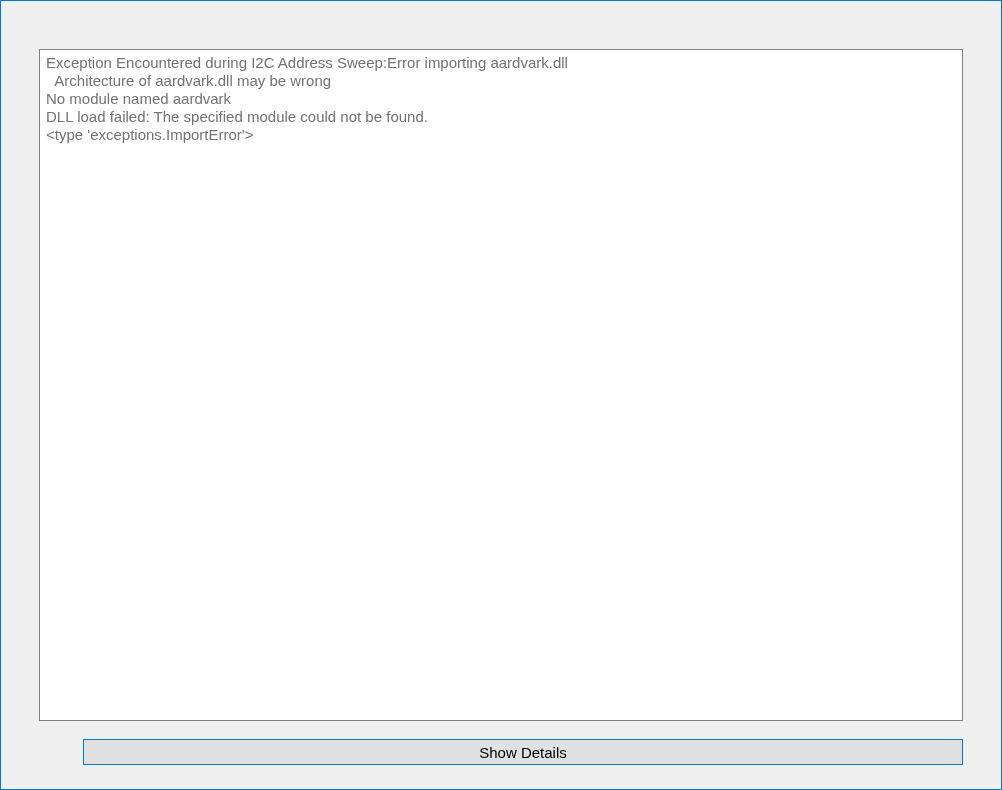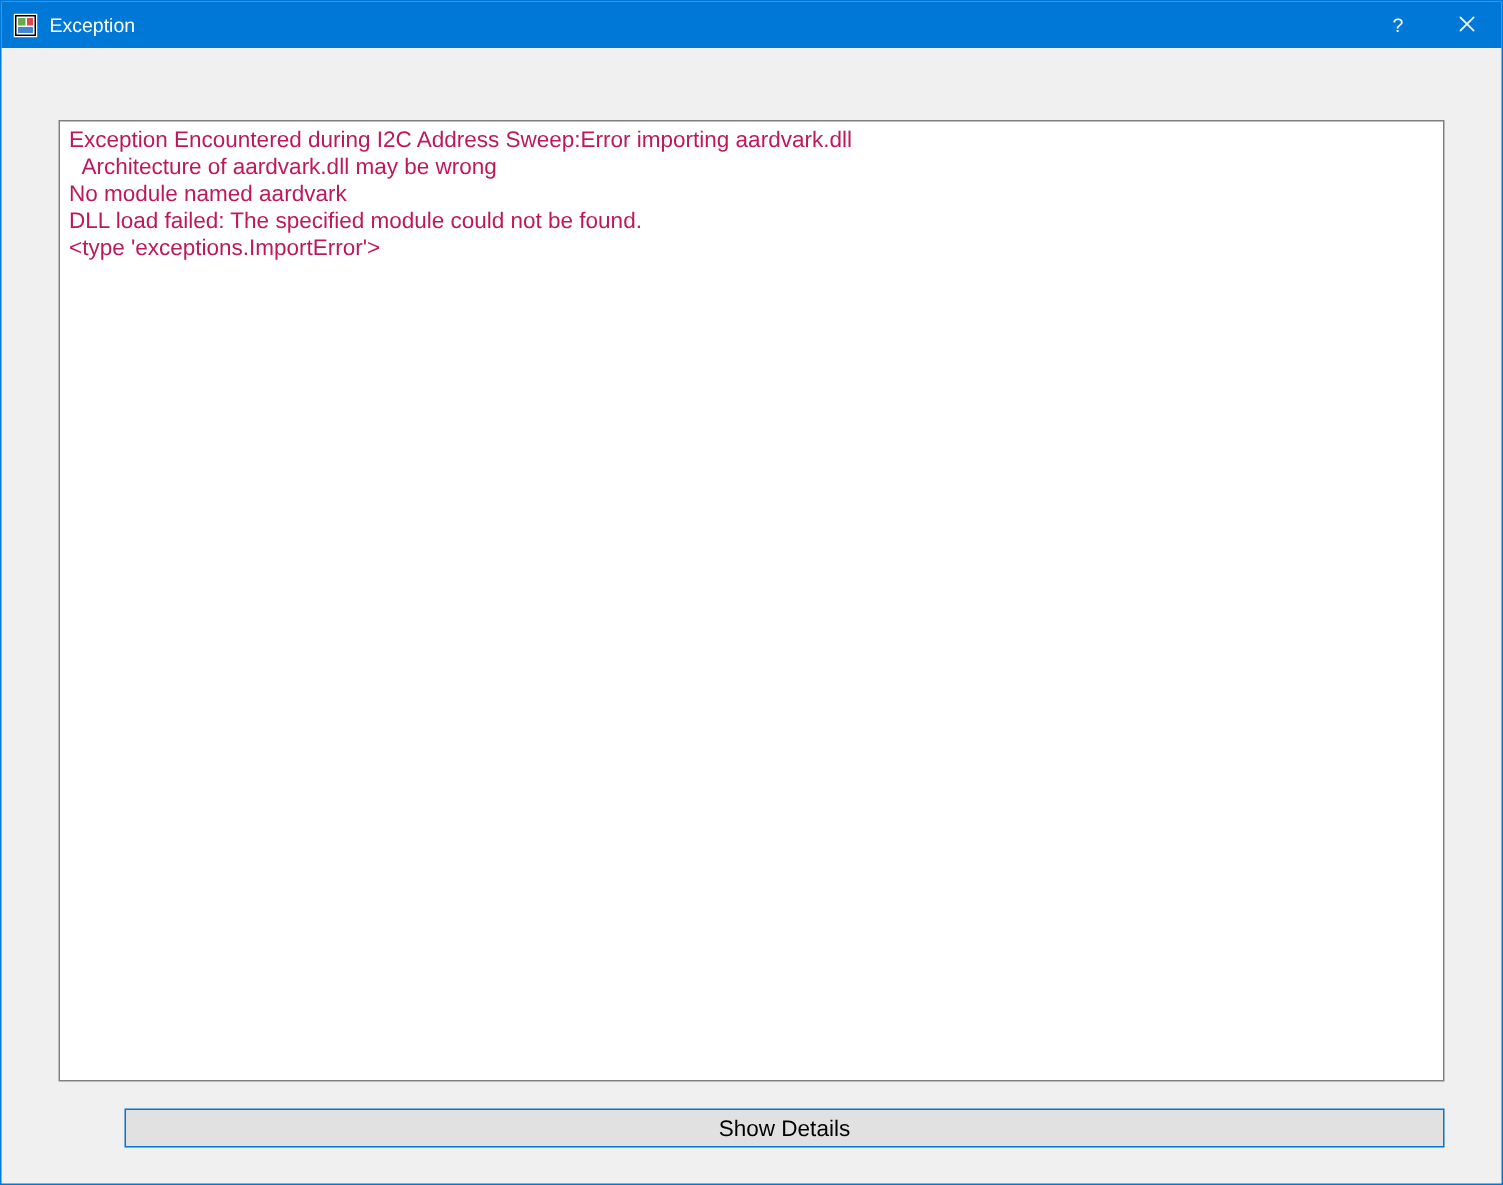--- a/index.html
+++ b/index.html
@@ -65,21 +65,21 @@
     .error-box {
       flex: 1;
       background: #ffffff;
       border: 1px solid #7f7f7f;
       padding: 4px 6px;
       font-size: 15px;
       line-height: 1.2;
       font-family: Arial, sans-serif;
       white-space: pre-wrap;
       overflow: auto;
-      color: #be185d;
+      color: #737373;
     }
     .button-row {
       margin-top: 18px;
       margin-left: 44px;
     }
     .show-details-btn {
       width: 100%;
       height: 26px;
       background: #e1e1e1;
       border: 1px solid #0078d7;
@@ -89,46 +89,20 @@
       cursor: pointer;
       display: flex;
       align-items: center;
       justify-content: center;
     }
   </style>
 </head>
 <body>
 
 <div class="window">
-  <div class="titlebar">
-    <span class="titlebar-icon">
-      <svg viewBox="0 0 16 16" width="16" height="16">
-        <rect x="0" y="0" width="16" height="16" fill="#ffffff"></rect>
-        <rect x="1" y="1" width="14" height="14" fill="#000000"></rect>
-        <rect x="2" y="2" width="12" height="12" fill="#ffffff"></rect>
-        <rect x="3" y="3" width="5" height="5" fill="#6aa84f"></rect>
-        <rect x="3" y="9" width="10" height="4" fill="#4185d7"></rect>
-        <rect x="9" y="3" width="4" height="5" fill="#d94a4a"></rect>
-      </svg>
-    </span>
-    <span class="titlebar-title">Exception</span>
-    <div class="titlebar-controls">
-      <div class="titlebar-btn">
-        <span>?</span>
-      </div>
-      <div class="titlebar-btn close">
-        <span>
-          <svg width="10" height="10" viewBox="0 0 10 10">
-            <line x1="0" y1="0" x2="10" y2="10" stroke="#ffffff" stroke-width="1.1"></line>
-            <line x1="10" y1="0" x2="0" y2="10" stroke="#ffffff" stroke-width="1.1"></line>
-          </svg>
-        </span>
-      </div>
-    </div>
-  </div>
 
   <div class="content">
     <div class="error-box">Exception Encountered during I2C Address Sweep:Error importing aardvark.dll
   Architecture of aardvark.dll may be wrong
 No module named aardvark
 DLL load failed: The specified module could not be found.
 &lt;type 'exceptions.ImportError'&gt;</div>
     <div class="button-row">
       <button class="show-details-btn">Show Details</button>
     </div>

